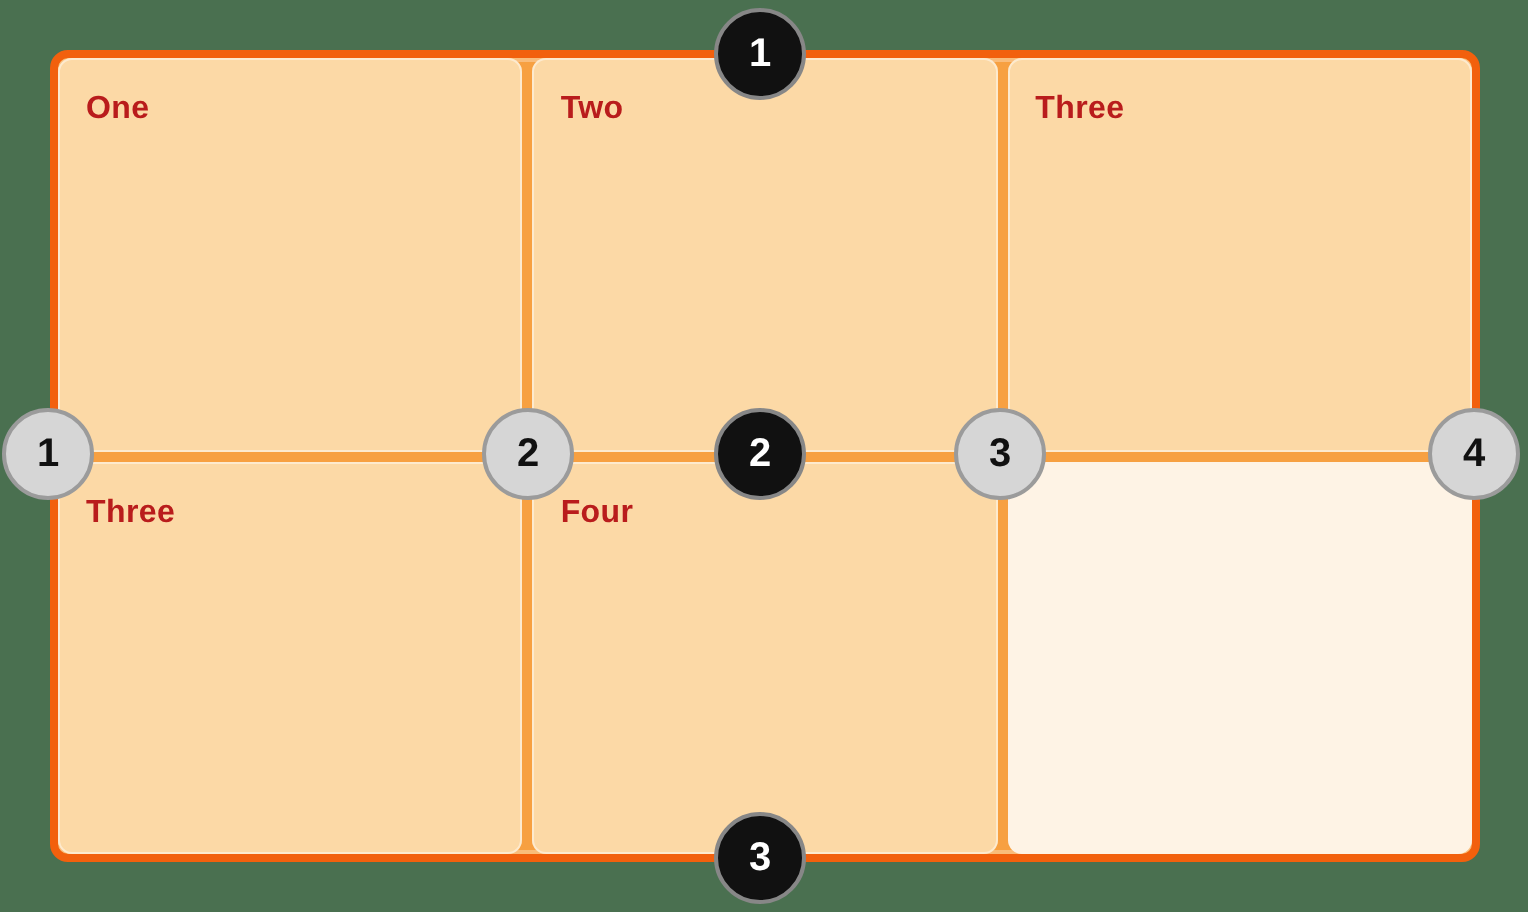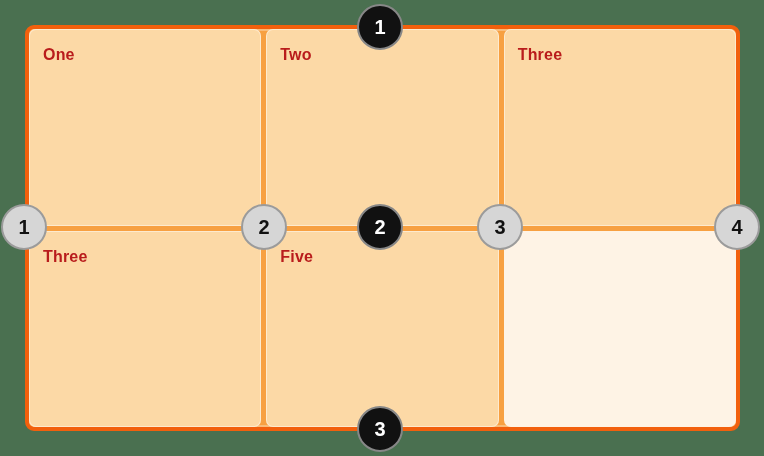--- a/index.html
+++ b/index.html
@@ -89,21 +89,21 @@
     <div class="cell">
       <span>Two</span>
     </div>
     <div class="cell">
       <span>Three</span>
     </div>
     <div class="cell">
       <span>Three</span>
     </div>
     <div class="cell">
-      <span>Five</span>
+      <span>Four</span>
     </div>
     <div class="cell empty"></div>
   </div>
 
   <div class="badge row-badge row-badge-1">
     <span>1</span>
   </div>
   <div class="badge row-badge row-badge-2">
     <span>2</span>
   </div>

